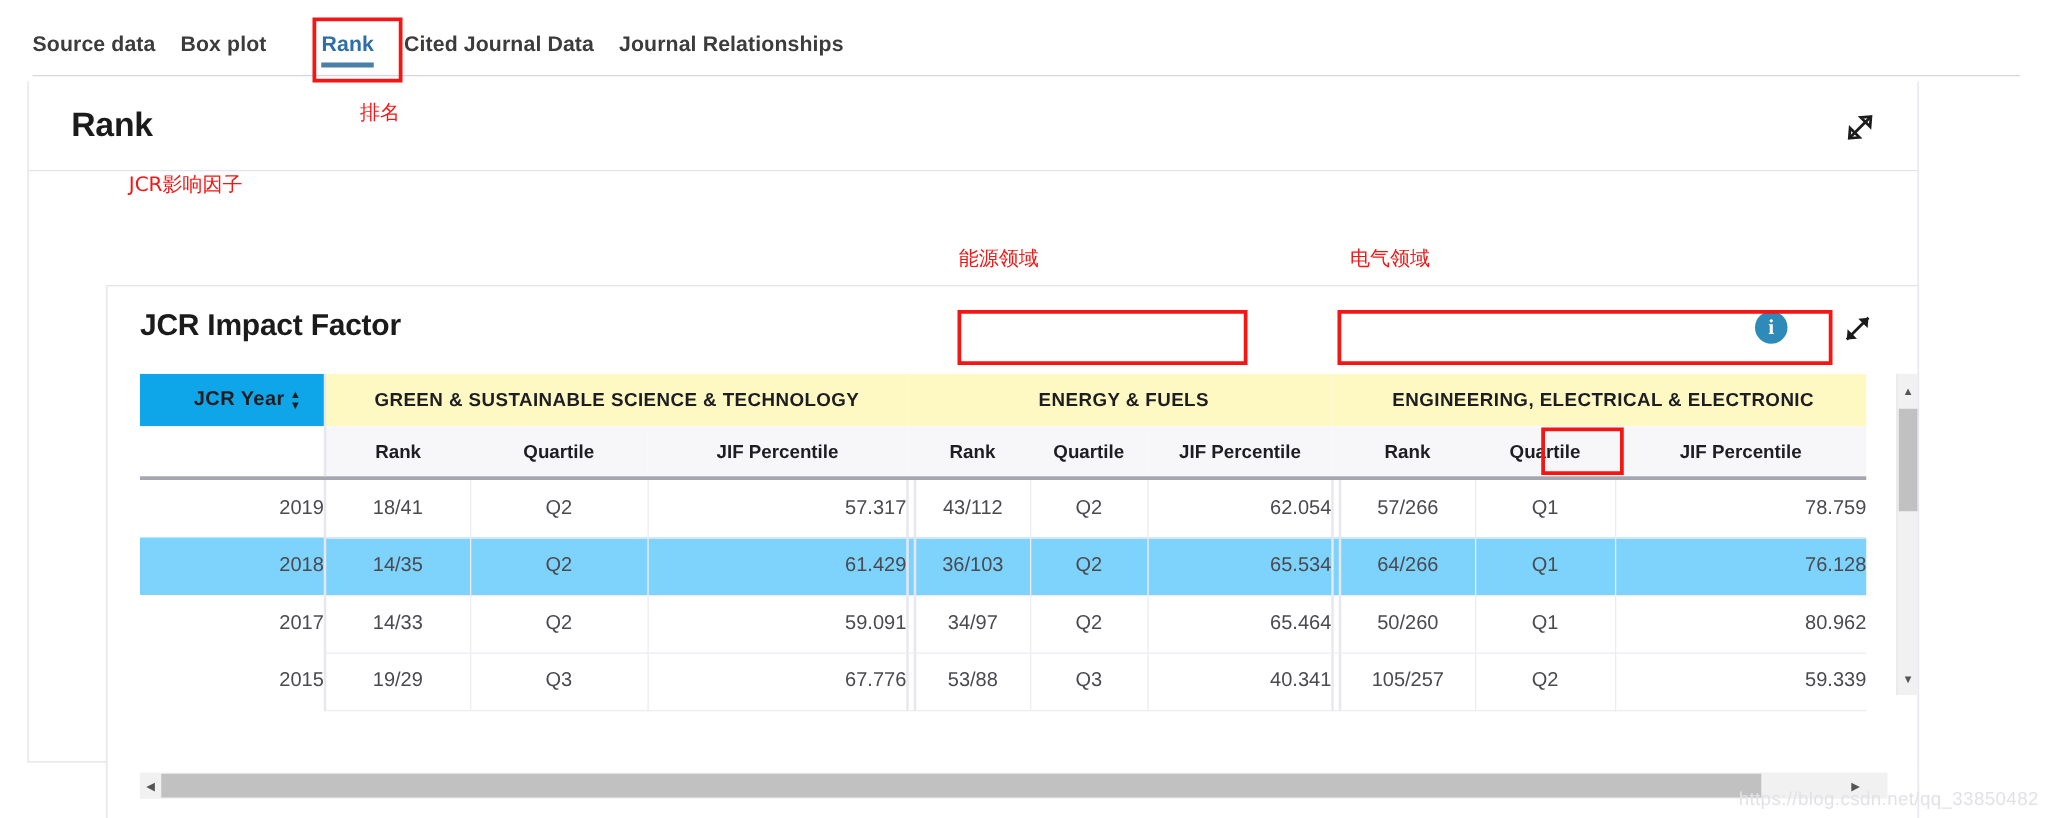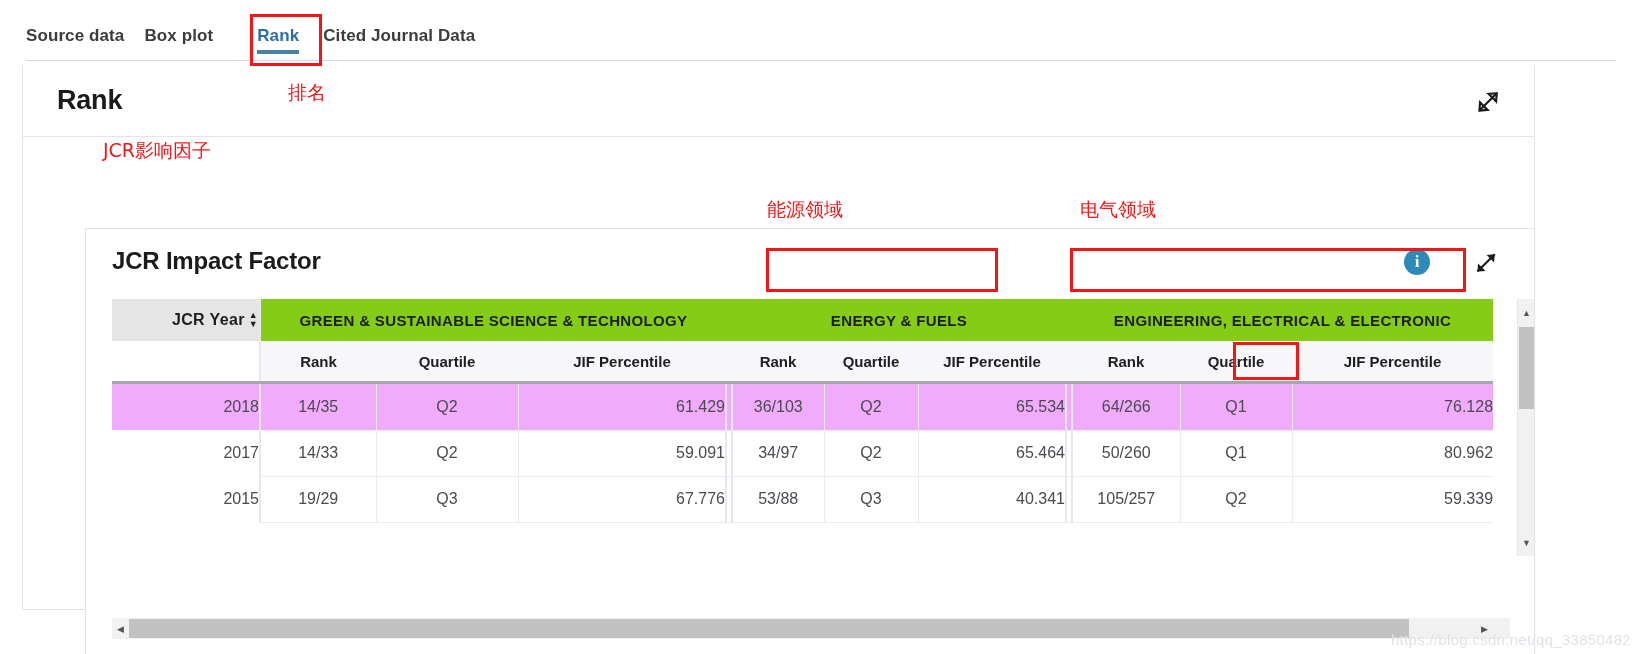--- a/index.html
+++ b/index.html
@@ -140,34 +140,34 @@
   }
   table.rank-table th, table.rank-table td {
     font-size: 16px;
     color: #4a4a50;
     padding: 0;
   }
 
   
   tr.grp-row th {
     height: 42px;
-    background: #84cc16;
+    background: #fef9c3;
     border-bottom: none;
     font-size: 15px;
     font-weight: bold;
     color: #1d1d22;
     letter-spacing: 0.35px;
     text-align: center;
     vertical-align: middle;
   }
   tr.grp-row th.yearcell {
     vertical-align: middle;
     text-align: right;
-    padding-right: 1px;
-    background: #e5e5e5;
+    padding-right: 18px;
+    background: #0ea5e9;
     border-right: 2px solid #e7e7ee;
   }
   .yearlabel {
     display: inline-flex;
     align-items: center;
     gap: 4px;
     font-size: 16px;
     font-weight: bold;
     color: #1d1d22;
   }
@@ -193,21 +193,21 @@
   tr.sub-row th.sep { background: #f7f7fa; }
 
   .hdr-underline td {
     height: 3px;
     background: #a6a6b0;
     padding: 0;
   }
 
   tbody tr { height: 46px; }
   tbody tr.odd { background: #ffffff; }
-  tbody tr.even { background: #f0abfc; }
+  tbody tr.even { background: #7dd3fc; }
   tbody td {
     border-bottom: 1px solid #ececf2;
     vertical-align: middle;
     font-size: 16px;
     color: #4a4a50;
   }
   td.c-year { text-align: right; padding-right: 8px; border-right: 2px solid #e7e7ee; border-bottom-color: transparent; }
   td.c-rank { text-align: center; border-right: 1px solid #ececf2; }
   td.c-quart { text-align: center; border-right: 1px solid #ececf2; }
   td.c-pct  { text-align: right; padding-right: 14px; }
@@ -257,21 +257,21 @@
 
   
   .redbox {
     position: absolute;
     border: 3px solid #f41515;
     pointer-events: none;
   }
   .annot {
     position: absolute;
     color: #f41515;
-    font-size: 19px;
+    font-size: 16px;
     font-family: "DejaVu Sans", sans-serif;
     white-space: nowrap;
   }
 
   .watermark {
     position: absolute;
     right: 14px; bottom: 6px;
     font-size: 15px;
     color: #e2e2e6;
     letter-spacing: 0.3px;
@@ -288,20 +288,23 @@
     </div>
     <div class="tab">
       <span>Box plot</span>
     </div>
     <div class="tab active">
       <span>Rank</span>
       <span class="underline"></span>
     </div>
     <div class="tab">
       <span>Cited Journal Data</span>
+    </div>
+    <div class="tab">
+      <span>Journal Relationships</span>
     </div>
   </div>
   <div class="tabbar-rule"></div>
 </div>
 
 <div class="rank-card">
 
   <div class="rank-header">
     <div class="rank-title">Rank</div>
     <div class="expand-icon rank-expand">
@@ -375,20 +378,34 @@
             <th>Rank</th>
             <th>Quartile</th>
             <th>JIF Percentile</th>
           </tr>
           <tr class="hdr-underline">
             <td colspan="12"></td>
           </tr>
         </thead>
 
         <tbody>
+          <tr class="odd">
+            <td class="c-year">2019</td>
+            <td class="c-rank">18/41</td>
+            <td class="c-quart">Q2</td>
+            <td class="c-pct">57.317</td>
+            <td class="grp-gap"></td>
+            <td class="c-rank">43/112</td>
+            <td class="c-quart">Q2</td>
+            <td class="c-pct">62.054</td>
+            <td class="grp-gap"></td>
+            <td class="c-rank">57/266</td>
+            <td class="c-quart">Q1</td>
+            <td class="c-pct">78.759</td>
+          </tr>
           <tr class="even">
             <td class="c-year">2018</td>
             <td class="c-rank">14/35</td>
             <td class="c-quart">Q2</td>
             <td class="c-pct">61.429</td>
             <td class="grp-gap"></td>
             <td class="c-rank">36/103</td>
             <td class="c-quart">Q2</td>
             <td class="c-pct">65.534</td>
             <td class="grp-gap"></td>

